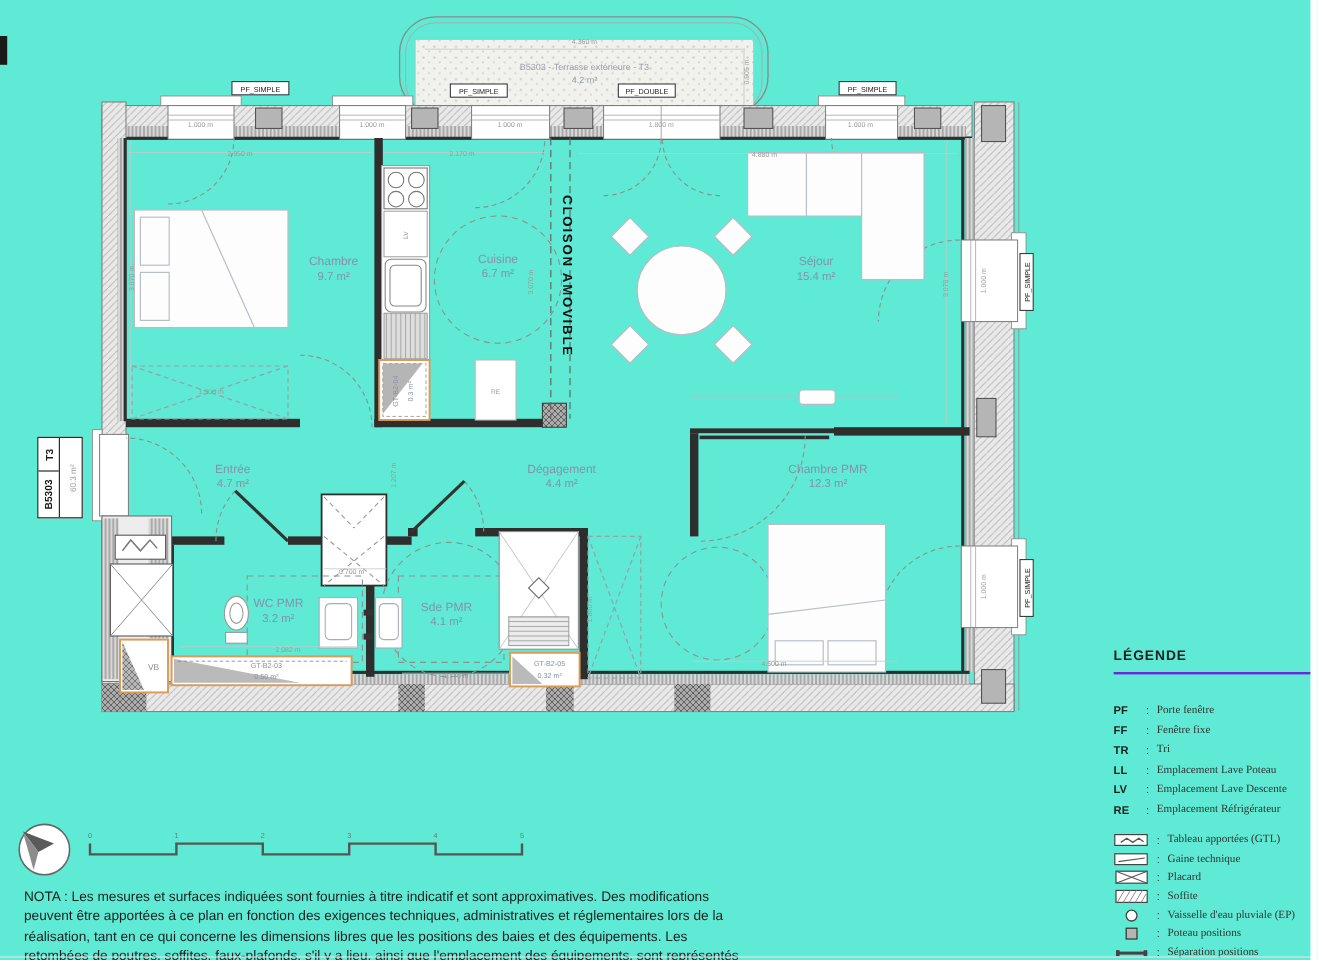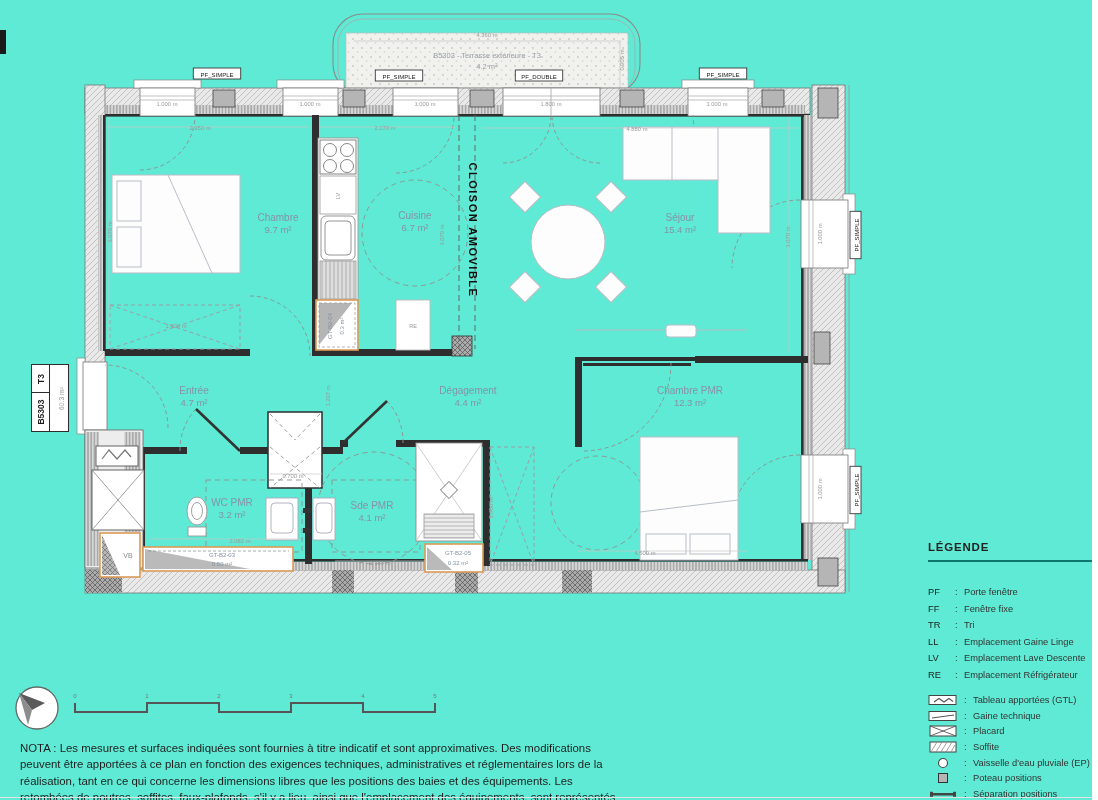--- a/index.html
+++ b/index.html
@@ -13,26 +13,26 @@
   .ut-left{width:18px;border-right:1.2px solid #2c2c2c;display:flex;flex-direction:column;box-sizing:border-box;}
   .ut-t3{height:27px;border-bottom:1.2px solid #2c2c2c;display:flex;align-items:center;justify-content:center;}
   .ut-unit{flex:1;display:flex;align-items:center;justify-content:center;}
   .ut-right{flex:1;display:flex;align-items:center;justify-content:center;}
   .vtext{transform:rotate(-90deg);white-space:nowrap;display:block;}
   .ut-t3 .vtext,.ut-unit .vtext{font-size:8.5px;font-weight:bold;color:#1c1c1c;}
   .ut-right .vtext{font-size:6.8px;color:#9a9a9a;}
   
   .legend{position:absolute;left:928px;top:541px;width:167px;color:#222;}
   .lg-title{font-size:11.5px;font-weight:bold;letter-spacing:.8px;padding-bottom:7px;
-            border-bottom:2px solid #0f766e;}
+            border-bottom:2px solid #6d28d9;}
   .lg-abbrev{margin-top:22px;}
   .lg-row{display:flex;align-items:center;height:16.5px;font-size:9.3px;color:#333;}
-  .lg-key{width:27px;font-weight:normal;color:#1d1d1d;}
+  .lg-key{width:27px;font-weight:bold;color:#1d1d1d;}
   .lg-colon{width:9px;color:#333;}
-  .lg-label{flex:1;white-space:nowrap;}
+  .lg-label{flex:1;white-space:nowrap;font-family:Liberation Serif, serif;}
   .lg-sym{margin-top:9px;}
   .lg-sym .lg-row{height:15.7px;}
   .lg-icon{width:36px;display:flex;align-items:center;}
   .legend-line{position:absolute;left:1094px;top:534px;width:1px;height:262px;background:#9a9a9a;}
   
   .nota{position:absolute;left:20px;top:740px;width:596px;font-size:11.4px;line-height:1.43;color:#1e1e1e;}
   .page-mark{position:absolute;left:0;top:30px;width:6px;height:24px;background:#1a1a1a;}
   .bottom-rule{position:absolute;left:0;top:797px;width:1098px;height:1px;background:#e2e2e2;}
 </style>
 </head>
@@ -488,21 +488,21 @@
           <span class="lg-label">Fenêtre fixe</span>
         </div>
         <div class="lg-row">
           <span class="lg-key">TR</span>
           <span class="lg-colon">:</span>
           <span class="lg-label">Tri</span>
         </div>
         <div class="lg-row">
           <span class="lg-key">LL</span>
           <span class="lg-colon">:</span>
-          <span class="lg-label">Emplacement Gaine Linge</span>
+          <span class="lg-label">Emplacement Lave Poteau</span>
         </div>
         <div class="lg-row">
           <span class="lg-key">LV</span>
           <span class="lg-colon">:</span>
           <span class="lg-label">Emplacement Lave Descente</span>
         </div>
         <div class="lg-row">
           <span class="lg-key">RE</span>
           <span class="lg-colon">:</span>
           <span class="lg-label">Emplacement Réfrigérateur</span>

